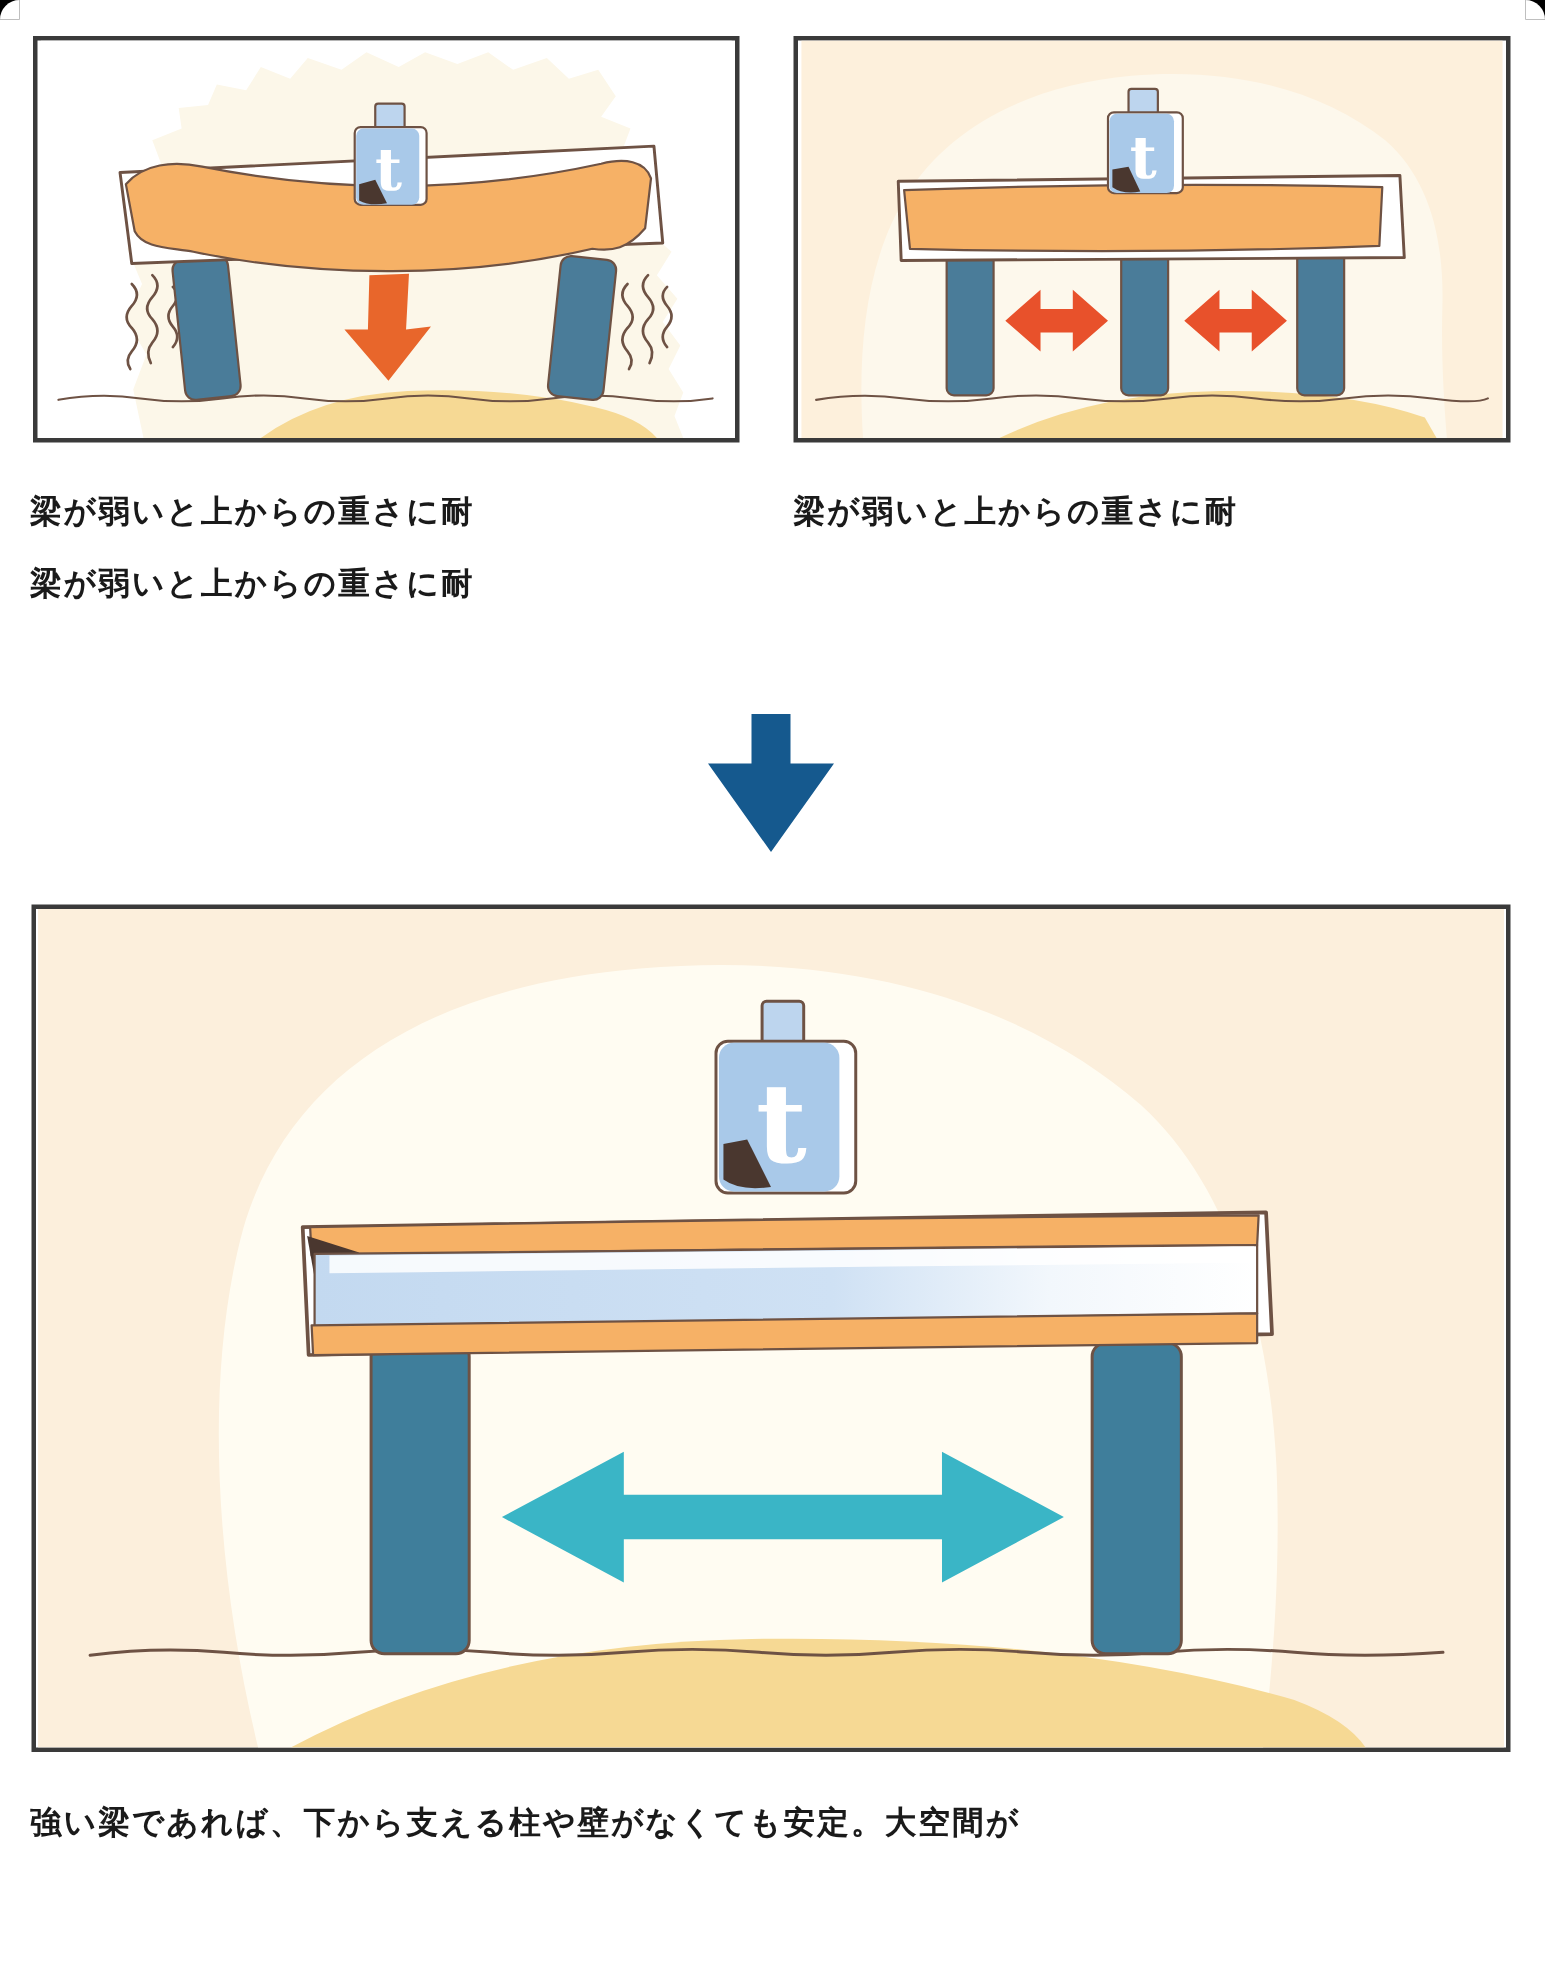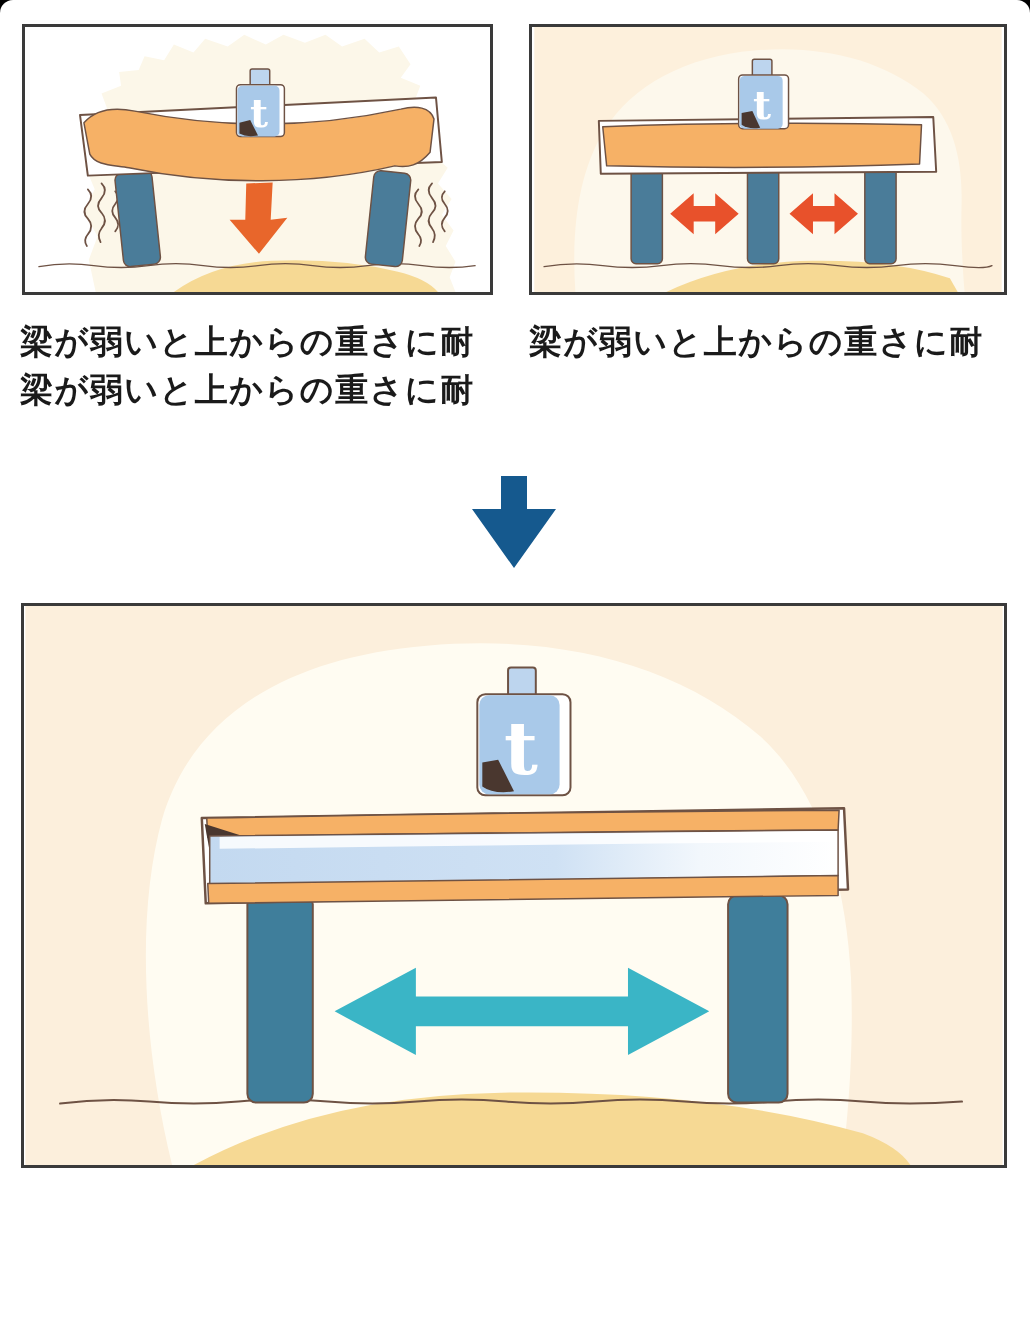--- a/index.html
+++ b/index.html
@@ -12,21 +12,21 @@
     position:absolute; margin:0; box-sizing:border-box;
     border:3px solid var(--panel-border, #3a3a3a);
     background:#fff;
   }
   .panel svg { display:block; width:100%; height:100%; }
   .panel-a { left:22px;  top:24px;  width:471px; height:271px; }
   .panel-b { left:529px; top:24px;  width:478px; height:271px; }
   .panel-c { left:21px;  top:603px; width:986px; height:565px; }
   .caption {
     position:absolute; color:var(--text, #1a1a1a);
-    font-size:33px; line-height:48px; font-weight:700; letter-spacing:1.5px;
+    font-size:21px; line-height:48px; font-weight:700; letter-spacing:1.5px;
   }
   .cap-a { left:20px;  top:318px;  width:490px; }
   .cap-b { left:529px; top:318px;  width:495px; }
   .cap-c { left:20px;  top:1192px; width:1000px; }
   .down-arrow { position:absolute; left:468px; top:476px; width:92px; height:94px; }
   .corner { position:absolute; width:13px; height:13px; background:#000; }
   .corner::after { content:""; position:absolute; inset:0; background:#fff; }
   .corner-tl { left:0; top:0; } .corner-tl::after { border-top-left-radius:13px; }
   .corner-tr { right:0; top:0; } .corner-tr::after { border-top-right-radius:13px; }
 
@@ -157,17 +157,18 @@
         <rect x="456" y="89" width="94" height="102" rx="8" class="f-white ol2"></rect>
         <rect x="458" y="90" width="81" height="100" rx="10" class="f-block"></rect>
         <path class="f-shadow" d="M461,158 L461,182 Q472,190 493,187 L477,155 Z"></path>
         <text class="t-letter" x="500" y="170" font-size="74" text-anchor="middle">t</text>
       </g>
       <path class="f-teal" d="M312,409 L394,365 L394,394 L608,394 L608,365 L690,409 L608,453 L608,424 L394,424 L394,453 Z"></path>
     </svg>
   </figure>
 
   <div class="caption cap-c">
+    <div>強い梁であれば、下から支える柱や壁がなくても安定。大空間が</div>
   </div>
 
   <div class="corner corner-tl"></div>
   <div class="corner corner-tr"></div>
 </div>
 
 </body></html>

